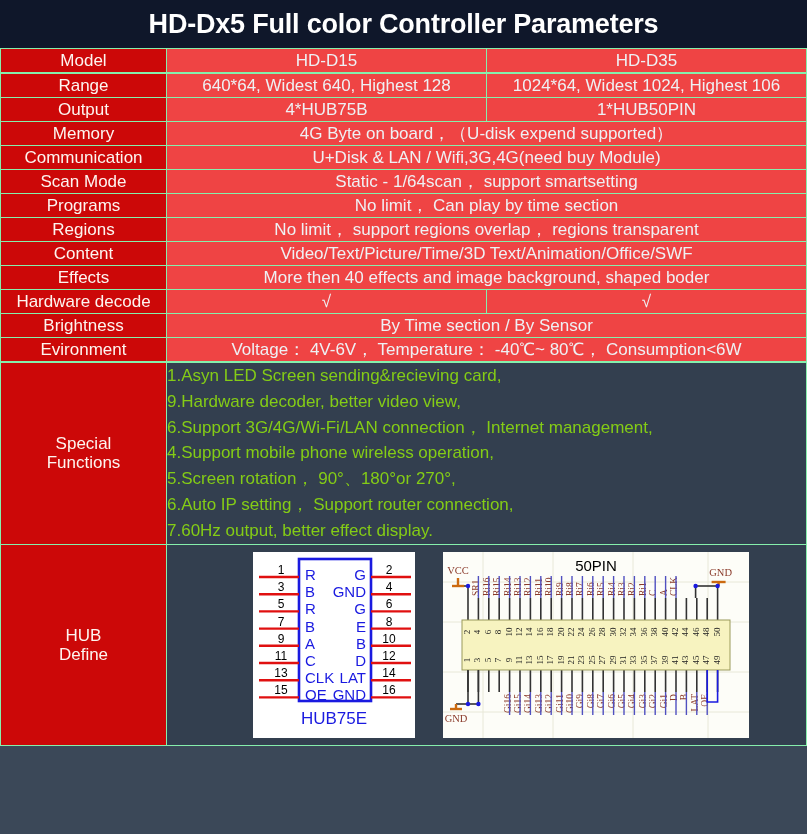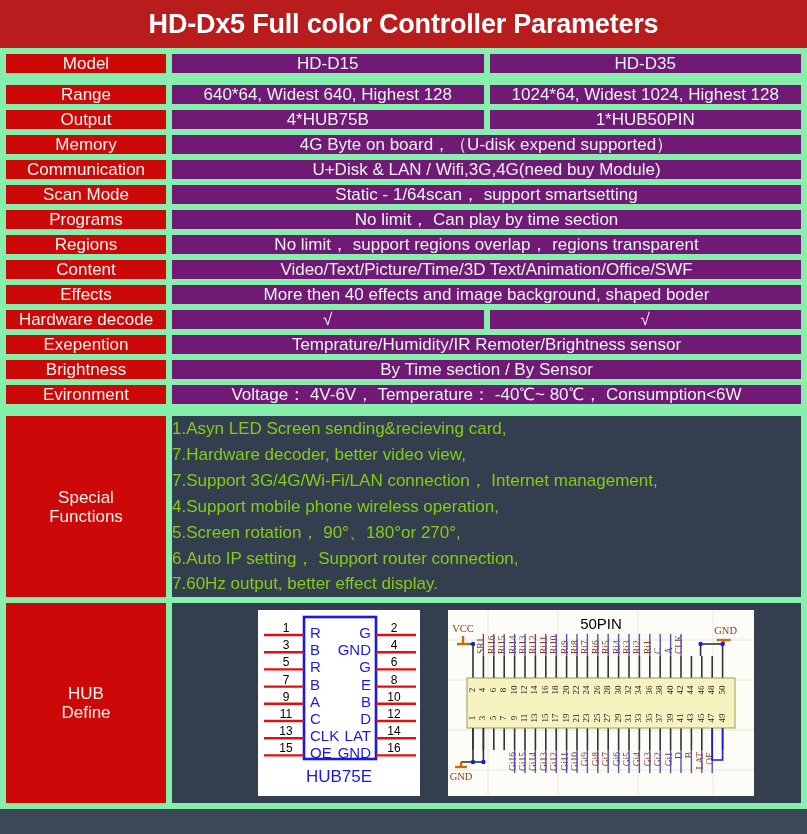--- a/index.html
+++ b/index.html
@@ -6,44 +6,44 @@
   body {
     width: 807px; height: 834px;
     background: #3b4858;
     font-family: "Liberation Sans", sans-serif;
     overflow: hidden;
   }
   .sheet { width: 807px; height: 834px; position: relative; background: #3b4858; }
 
   
   .title-bar {
-    height: 48px; background: #b91c1c;
+    height: 48px; background: #0f172a;
     display: flex; align-items: center; justify-content: center;
   }
   .title-text {
     color: #ffffff; font-size: 27px; font-weight: bold;
     letter-spacing: -0.2px; white-space: nowrap;
   }
 
   
   table.spec {
     width: 807px; border-collapse: collapse; table-layout: fixed;
   }
   table.spec td {
-    border: 6px solid #86efac;
+    border: 1px solid #86efac;
     vertical-align: middle;
     padding: 0;
   }
   td.lbl {
     width: 166px; background: #cc0808; color: #fdf5f0;
     text-align: center; font-size: 17px; line-height: 1.12;
     padding: 2px 2px;
   }
   td.val {
-    background: #701a75; color: #eef1f4;
+    background: #ef4444; color: #eef1f4;
     text-align: center; font-size: 17px; line-height: 1.12;
     padding: 2px 4px; white-space: nowrap;
   }
   tr.r { height: 24px; }
 
   
   td.special {
     background: #333f4f; color: #84cc16; text-align: left;
     padding: 10px 0 10px 12px; font-size: 17px; line-height: 1.52;
   }
@@ -89,21 +89,21 @@
         <td class="val">HD-D35</td>
       </tr>
     </tbody>
   </table>
 
   <table class="spec">
     <tbody id="rows-body">
         <tr class="r">
           <td class="lbl">Range</td>
           <td class="val">640*64, Widest 640, Highest 128</td>
-          <td class="val">1024*64, Widest 1024, Highest 128</td>
+          <td class="val">1024*64, Widest 1024, Highest 106</td>
         </tr>
         <tr class="r">
           <td class="lbl">Output</td>
           <td class="val">4*HUB75B</td>
           <td class="val">1*HUB50PIN</td>
         </tr>
         <tr class="r">
           <td class="lbl">Memory</td>
           <td class="val" colspan="2">4G Byte on board，（U-disk expend supported）</td>
         </tr>
@@ -128,24 +128,20 @@
           <td class="val" colspan="2">Video/Text/Picture/Time/3D Text/Animation/Office/SWF</td>
         </tr>
         <tr class="r">
           <td class="lbl">Effects</td>
           <td class="val" colspan="2">More then 40 effects and image background, shaped boder</td>
         </tr>
         <tr class="r">
           <td class="lbl">Hardware decode</td>
           <td class="val">√</td>
           <td class="val">√</td>
-        </tr>
-        <tr class="r">
-          <td class="lbl">Exepention</td>
-          <td class="val" colspan="2">Temprature/Humidity/IR Remoter/Brightness sensor</td>
         </tr>
         <tr class="r">
           <td class="lbl">Brightness</td>
           <td class="val" colspan="2">By Time section / By Sensor</td>
         </tr>
         <tr class="r">
           <td class="lbl">Evironment</td>
           <td class="val" colspan="2">Voltage： 4V-6V， Temperature： -40℃~ 80℃， Consumption&lt;6W</td>
         </tr>
       </tbody>
@@ -154,22 +150,22 @@
   <table class="spec">
     <tbody>
       <tr>
         <td class="lbl">
           <div>Special</div>
           <div>Functions</div>
         </td>
         <td class="special" colspan="2">
           <div id="sf-list">
               <div class="sf-line">1.Asyn LED Screen sending&amp;recieving card,</div>
-              <div class="sf-line">7.Hardware decoder, better video view,</div>
-              <div class="sf-line">7.Support 3G/4G/Wi-Fi/LAN connection， Internet management,</div>
+              <div class="sf-line">9.Hardware decoder, better video view,</div>
+              <div class="sf-line">6.Support 3G/4G/Wi-Fi/LAN connection， Internet management,</div>
               <div class="sf-line">4.Support mobile phone wireless operation,</div>
               <div class="sf-line">5.Screen rotation， 90°、180°or 270°,</div>
               <div class="sf-line">6.Auto IP setting， Support router connection,</div>
               <div class="sf-line">7.60Hz output, better effect display.</div>
             </div>
         </td>
       </tr>
       <tr>
         <td class="lbl">
           <div>HUB</div>

